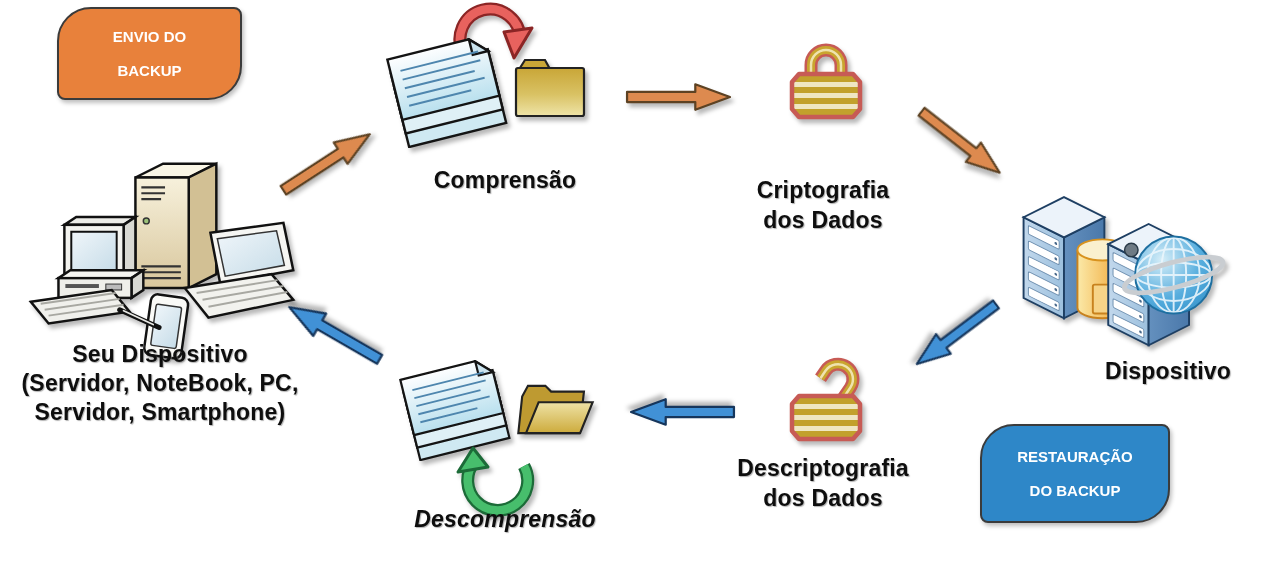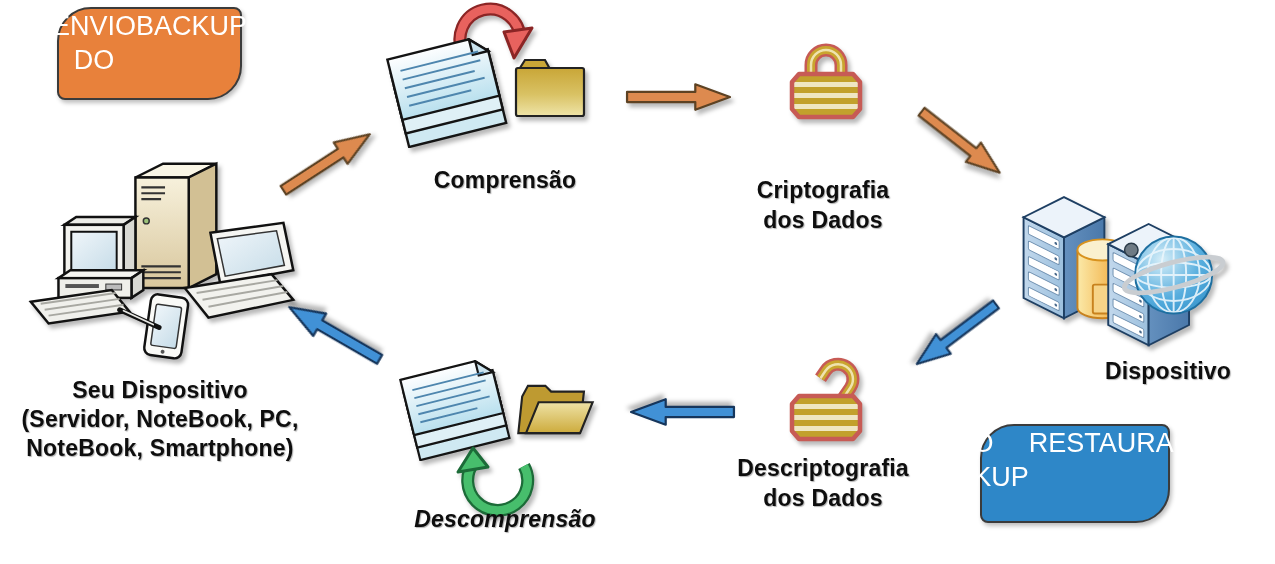--- a/index.html
+++ b/index.html
@@ -9,25 +9,25 @@
   }
   .abs{position:absolute;}
   .ico{overflow:visible;display:block;}
   .shadow{filter:drop-shadow(3px 4px 2px rgba(0,0,0,0.28));}
   .lbl{
     font-weight:700;color:#0e0e0e;text-align:center;
     font-size:23px;line-height:29px;letter-spacing:0.2px;
     text-shadow:1px 1px 1px rgba(125,125,125,0.6);
   }
   .badge{
-    color:#ffffff;font-weight:400;font-size:27px;line-height:34px;text-align:center;
+    color:#ffffff;font-weight:700;font-size:15px;line-height:34px;text-align:center;
     border:2px solid #3b3b3b;box-sizing:border-box;
     border-radius:34px 8px 34px 8px;
     box-shadow:2px 3px 4px rgba(0,0,0,0.25);
-    display:flex;flex-direction:row;justify-content:center;
+    display:flex;flex-direction:column;justify-content:center;
   }
   .badge-envio{background:#E8813B;}
   .badge-rest{background:#2E87C8;}
   .arrow-orange{fill:#DD8A4F;stroke:#5d4223;}
   .arrow-blue{fill:#4191D6;stroke:#16365c;}
 </style>
 </head>
 <body>
 
 <svg width="0" height="0" style="position:absolute" aria-hidden="true">
@@ -123,24 +123,24 @@
 
     <g transform="rotate(8 150 190)">
       <rect x="130" y="158" width="38" height="62" rx="7" fill="#FAFAF7" stroke="#111" stroke-width="2.5"></rect>
       <rect x="136" y="168" width="26" height="42" rx="2" fill="url(#scrG)" stroke="#333" stroke-width="1.5"></rect>
       <circle cx="149" cy="215" r="2" fill="#555"></circle>
     </g>
     <path d="M102,172 L142,190" stroke="#111" stroke-width="5" stroke-linecap="round" fill="none"></path>
     <path d="M106,173 L136,187" stroke="#E8E8E4" stroke-width="1.8" stroke-linecap="round" fill="none"></path>
   </svg>
 
-  <div class="abs lbl" style="left:0;top:376px;width:320px;">
+  <div class="abs lbl" style="left:0;top:340px;width:320px;">
     <div>Seu Dispositivo</div>
     <div>(Servidor, NoteBook, PC,</div>
-    <div>NoteBook, Smartphone)</div>
+    <div>Servidor, Smartphone)</div>
   </div>
 
   <svg class="abs ico shadow arrow-orange" style="left:272px;top:146px;transform:rotate(-33deg);" width="110" height="32" viewBox="0 0 108 31">
       <use href="#sym-arrow"></use>
     </svg>
 
   <svg class="abs ico shadow" style="left:452px;top:2px;" width="84" height="62" viewBox="0 0 84 62">
     <path d="M12,52 A30,30 0 1 1 68,38" fill="none" stroke="#8B2525" stroke-width="13"></path>
     <path d="M12,52 A30,30 0 1 1 68,38" fill="none" stroke="#E8625E" stroke-width="8.5"></path>
     <polygon points="52,30 80,26 62,56" fill="#E8625E" stroke="#8B2525" stroke-width="3" stroke-linejoin="round"></polygon>
@@ -277,22 +277,22 @@
       <rect x="14" y="81" width="72" height="6"></rect>
     </g>
     <path d="M23,46 H77 L84,54 V81 L77,89 H23 L16,81 V54 Z" fill="none" stroke="#C75B55" stroke-width="4.5" stroke-linejoin="round"></path>
   </svg>
   <div class="abs lbl" style="left:723px;top:445px;width:200px;line-height:30px;margin-top:8px;">
     <div>Descriptografia</div>
     <div>dos Dados</div>
   </div>
 
   <div class="abs badge badge-rest" style="left:980px;top:424px;width:190px;height:99px;">
+    <div>RESTAURAÇÃO</div>
     <div>DO BACKUP</div>
-    <div>RESTAURAÇÃO</div>
   </div>
 
   <svg class="abs ico shadow arrow-blue" style="left:627px;top:396px;transform:rotate(180deg);" width="110" height="32" viewBox="0 0 108 31">
       <use href="#sym-arrow"></use>
     </svg>
 
   <svg class="abs ico shadow" style="left:396px;top:360px;" width="120" height="101" viewBox="0 0 130 110">
       <use href="#sym-docs"></use>
     </svg>
   <svg class="abs ico shadow" style="left:515px;top:381px;" width="80" height="56" viewBox="0 0 82 58">

